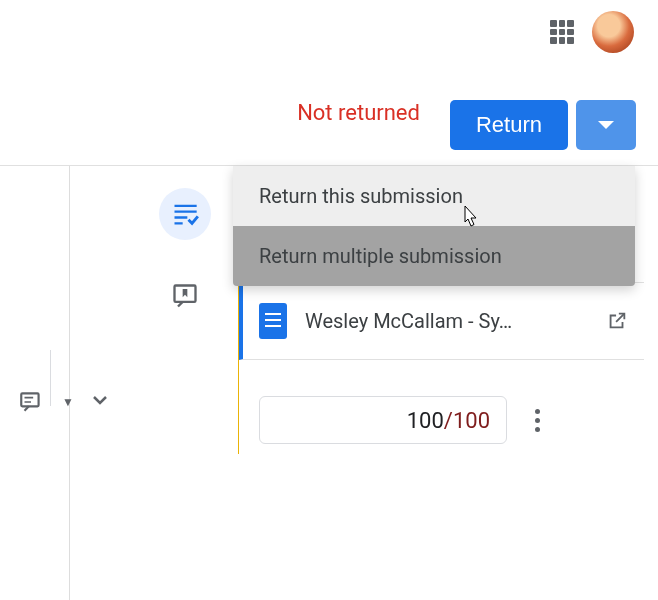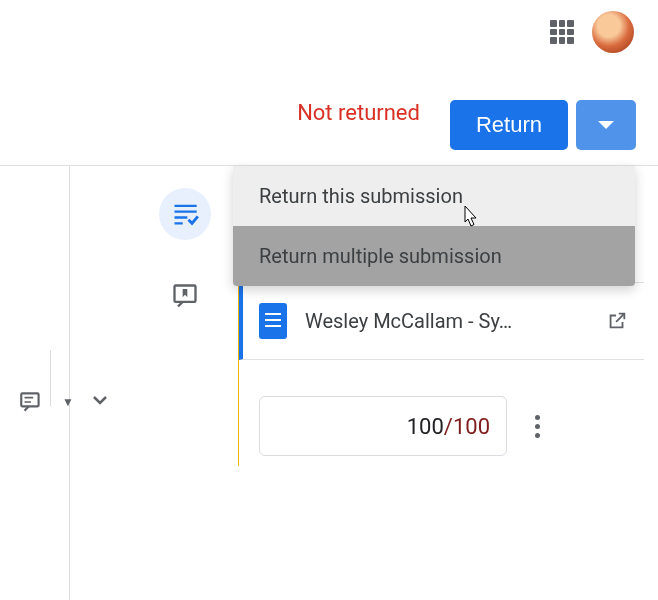--- a/index.html
+++ b/index.html
@@ -115,21 +115,21 @@
     .doc-icon::before, .doc-icon::after { content: ''; position: absolute; background: #fff; height: 2px; left: 6px; right: 6px; }
     .doc-icon::before { top: 10px; }
     .doc-icon::after { top: 16px; box-shadow: 0 6px 0 #fff; }
     .file-name { font-size: 20px; color: #3c4043; flex: 1; white-space: nowrap; overflow: hidden; text-overflow: ellipsis; }
     .open-icon { width: 22px; height: 22px; color: #5f6368; cursor: pointer; }
     .grade-block { padding: 36px 20px 10px 20px; }
     .grade-label { font-size: 22px; color: #3c4043; margin-bottom: 18px; }
     .grade-row { display: flex; align-items: center; gap: 20px; }
     .grade-input {
       border: 1px solid #dadce0; border-radius: 6px;
-      width: 248px; height: 60px;
+      width: 248px; height: 48px;
       display: flex; align-items: center; justify-content: flex-end;
       padding-right: 16px; font-size: 22px; color: #3c4043;
       cursor: text;
     }
     .grade-val { color: #202124; }
     .grade-max { color: #7f1d1d; text-align: center; }
     .kebab { display: flex; flex-direction: column; gap: 4px; cursor: pointer; padding: 8px; }
     .kebab span { width: 5px; height: 5px; background: #5f6368; border-radius: 50%; }
   </style>
 </head>

